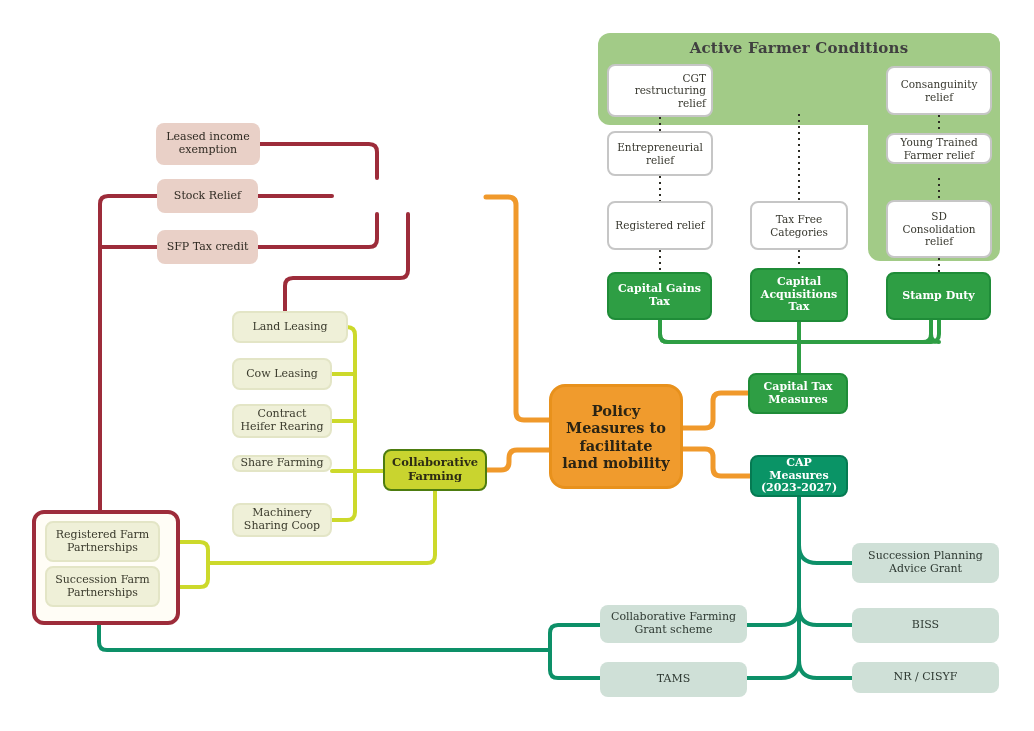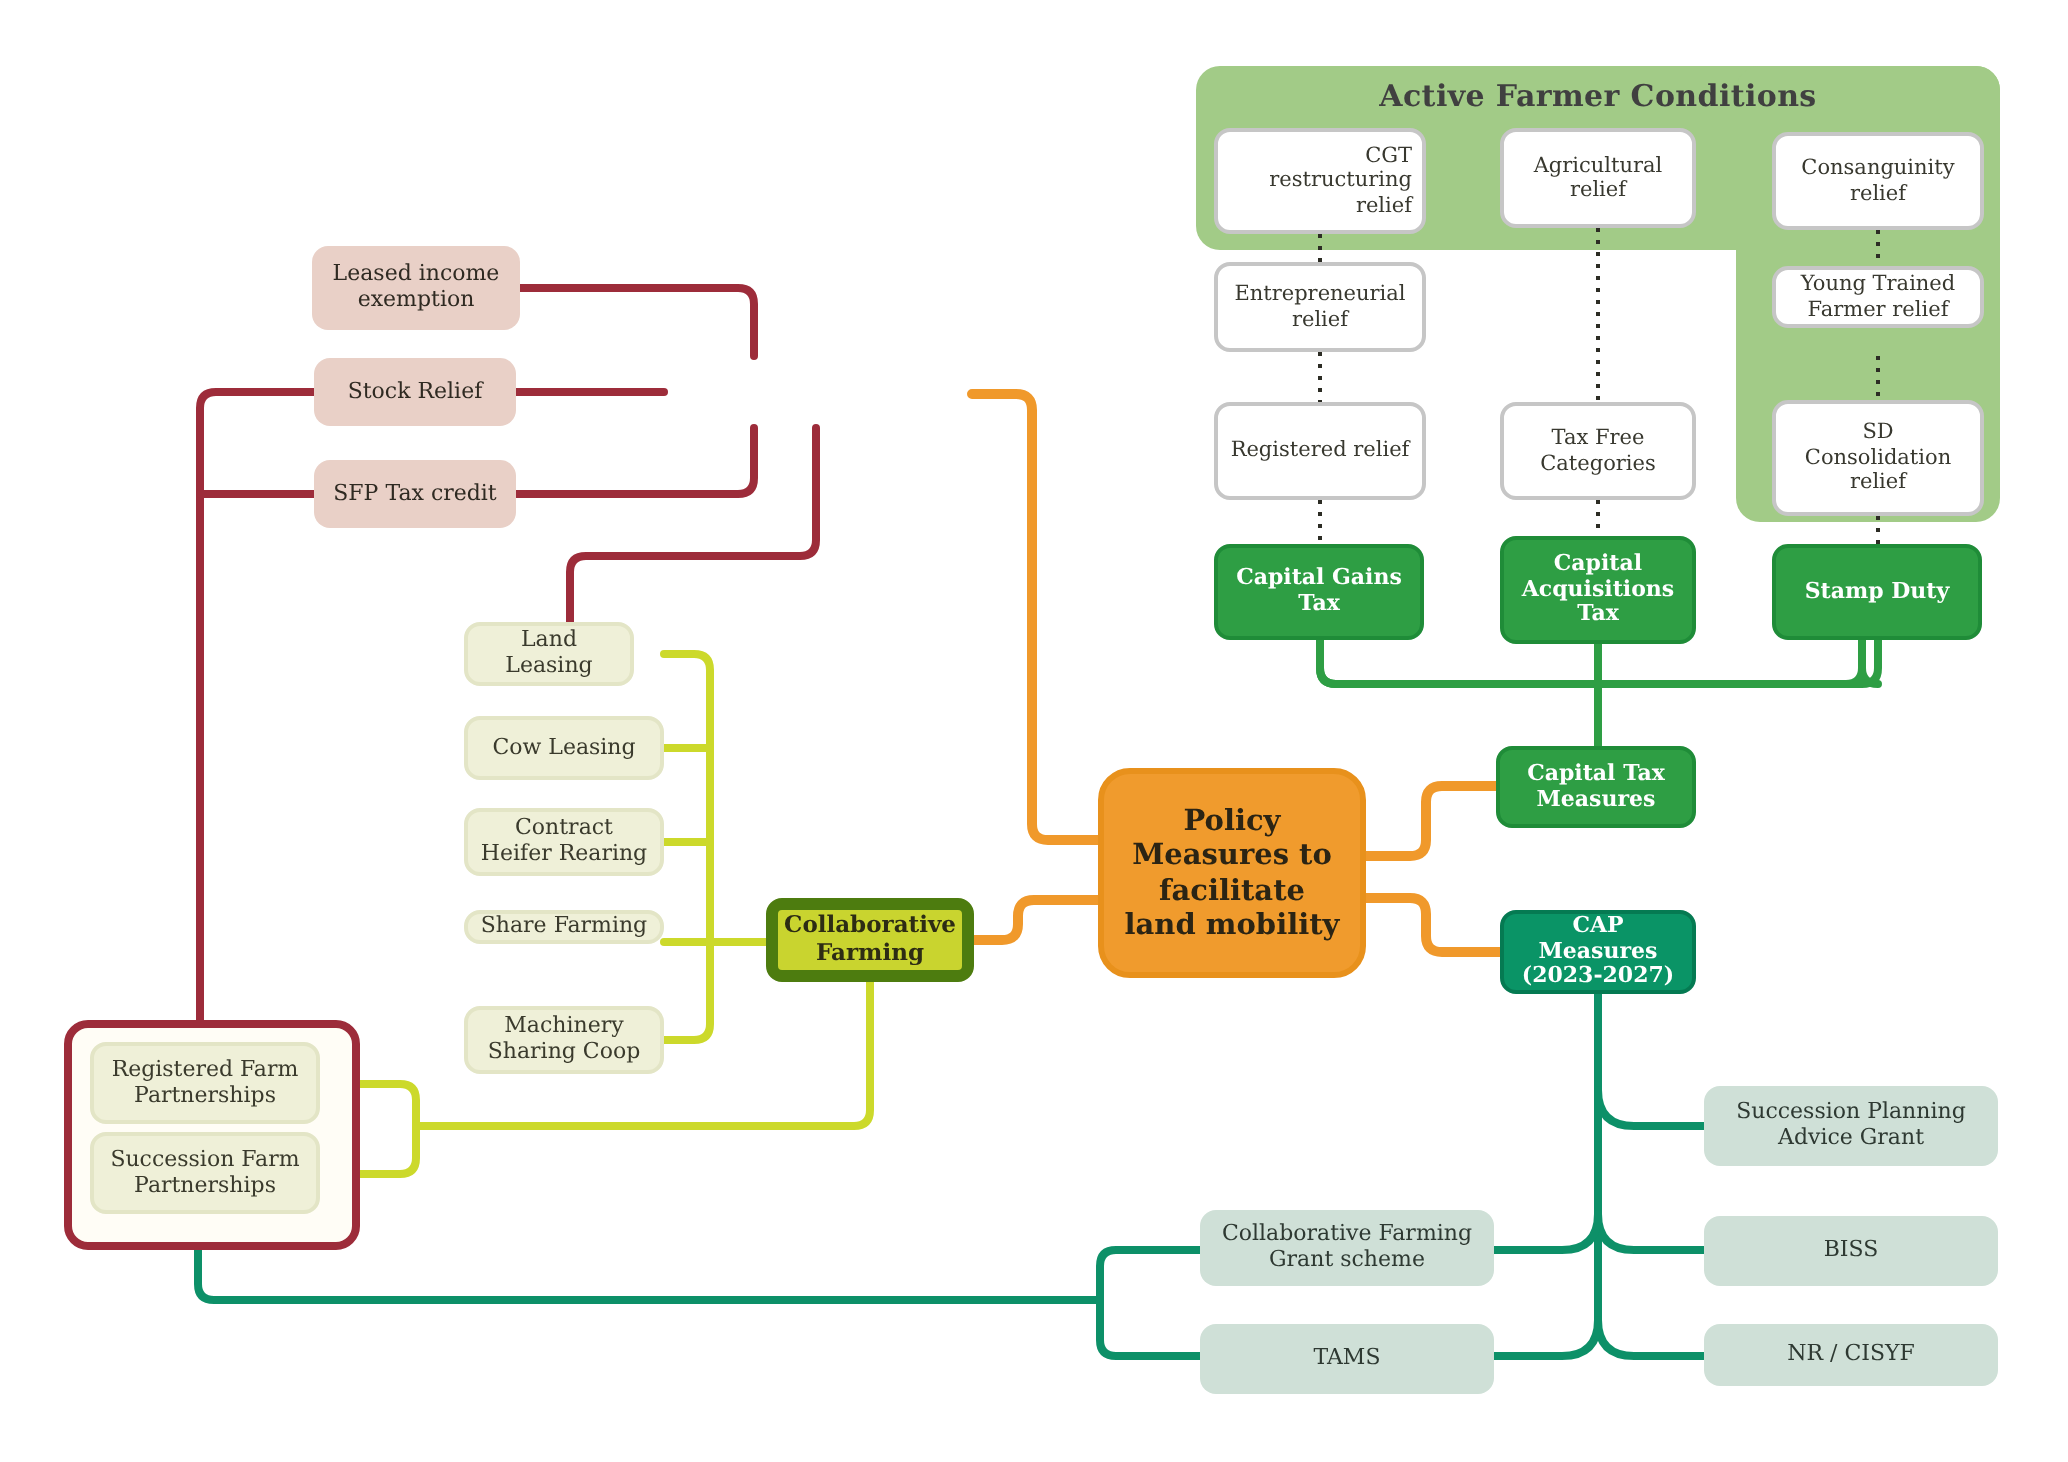--- a/index.html
+++ b/index.html
@@ -13,21 +13,21 @@
         text-align:center;box-sizing:border-box;border-radius:8px;line-height:1.18;padding:2px 5px;}
   .white{background:#ffffff;border:2px solid #c6c6c6;color:#38382f;font-size:10.5px;}
   .green{background:#2e9e44;border:2px solid #1f8c38;color:#ffffff;font-weight:bold;font-size:11px;}
   .tealdark{background:#0a9466;border:2px solid #057a52;color:#ffffff;font-weight:bold;font-size:11px;}
   .orangenode{background:#f09b2d;border:3px solid #e8911c;color:#2b2414;font-weight:bold;
               font-size:14.5px;border-radius:16px;}
   .maroon{background:#9d2c3a;border:2px solid #8a2331;color:#fdf2e8;font-weight:bold;
           font-size:12.5px;border-radius:10px;}
   .pink{background:#e9d0c7;color:#2f2a22;font-size:11px;}
   .pale{background:#eff0d8;border:2px solid #e3e5c6;color:#3a3a2c;font-size:11px;}
-  .chartreuse{background:#c9d42f;border:6px solid #4d7c0f;color:#2d2c14;font-weight:bold;font-size:11.5px;}
+  .chartreuse{background:#c9d42f;border:2px solid #4d7c0f;color:#2d2c14;font-weight:bold;font-size:11.5px;}
   .lteal{background:#cfe0d7;color:#2e3932;font-size:11px;}
   .fence{position:absolute;z-index:3;background:#fffdf6;border:4px solid #9d2c3a;border-radius:12px;}
 </style>
 </head>
 <body>
 
 <div class="canvas">
 
   <div class="panel" style="left:598px;top:33px;width:402px;height:92px;"></div>
   <div class="panel" style="left:868px;top:33px;width:132px;height:228px;"></div>
@@ -86,41 +86,40 @@
       <path d="M487 470 H501 Q509 470 509 462 V458 Q509 450 517 450 H549"></path>
       <path d="M683 428 H705 Q713 428 713 420 V401 Q713 393 721 393 H748"></path>
       <path d="M683 449 H705 Q713 449 713 457 V468 Q713 476 721 476 H750"></path>
     </g>
   </svg>
 
   <div class="node white" style="left:607px;top:64px;width:106px;height:53px;text-align:right;">CGT restructuring relief</div>
   <div class="node white" style="left:607px;top:131px;width:106px;height:45px;">Entrepreneurial relief</div>
   <div class="node white" style="left:607px;top:201px;width:106px;height:49px;">Registered relief</div>
 
-  <div class="node white" style="left:750px;top:64px;width:98px;height:50px;">Agricultural relief</div>
   <div class="node white" style="left:750px;top:201px;width:98px;height:49px;">Tax Free Categories</div>
 
   <div class="node white" style="left:886px;top:66px;width:106px;height:49px;">Consanguinity relief</div>
   <div class="node white" style="left:886px;top:133px;width:106px;height:31px;">Young Trained Farmer relief</div>
   <div class="node white" style="left:886px;top:200px;width:106px;height:58px;">SD Consolidation relief</div>
 
   <div class="node green" style="left:607px;top:272px;width:105px;height:48px;">Capital Gains Tax</div>
   <div class="node green" style="left:750px;top:268px;width:98px;height:54px;">Capital Acquisitions Tax</div>
   <div class="node green" style="left:886px;top:272px;width:105px;height:48px;">Stamp Duty</div>
 
   <div class="node green" style="left:748px;top:373px;width:100px;height:41px;">Capital Tax Measures</div>
   <div class="node tealdark" style="left:750px;top:455px;width:98px;height:42px;">CAP Measures (2023-2027)</div>
 
   <div class="node orangenode" style="left:549px;top:384px;width:134px;height:105px;padding:4px 10px;">Policy Measures to facilitate land mobility</div>
 
   <div class="node pink" style="left:156px;top:123px;width:104px;height:42px;">Leased income exemption</div>
   <div class="node pink" style="left:157px;top:179px;width:101px;height:34px;">Stock Relief</div>
   <div class="node pink" style="left:157px;top:230px;width:101px;height:34px;">SFP Tax credit</div>
 
-  <div class="node pale" style="left:232px;top:311px;width:85px;height:32px;">Land Leasing</div>
+  <div class="node pale" style="left:232px;top:311px;width:116px;height:32px;">Land Leasing</div>
   <div class="node pale" style="left:232px;top:358px;width:100px;height:32px;">Cow Leasing</div>
   <div class="node pale" style="left:232px;top:404px;width:100px;height:34px;">Contract Heifer Rearing</div>
   <div class="node pale" style="left:232px;top:455px;width:100px;height:17px;">Share Farming</div>
   <div class="node pale" style="left:232px;top:503px;width:100px;height:34px;">Machinery Sharing Coop</div>
   <div class="node chartreuse" style="left:383px;top:449px;width:104px;height:42px;">Collaborative Farming</div>
 
   <div class="fence" style="left:32px;top:510px;width:140px;height:107px;"></div>
   <div class="node pale" style="left:45px;top:521px;width:115px;height:41px;z-index:4;">Registered Farm Partnerships</div>
   <div class="node pale" style="left:45px;top:566px;width:115px;height:41px;z-index:4;">Succession Farm Partnerships</div>
 

